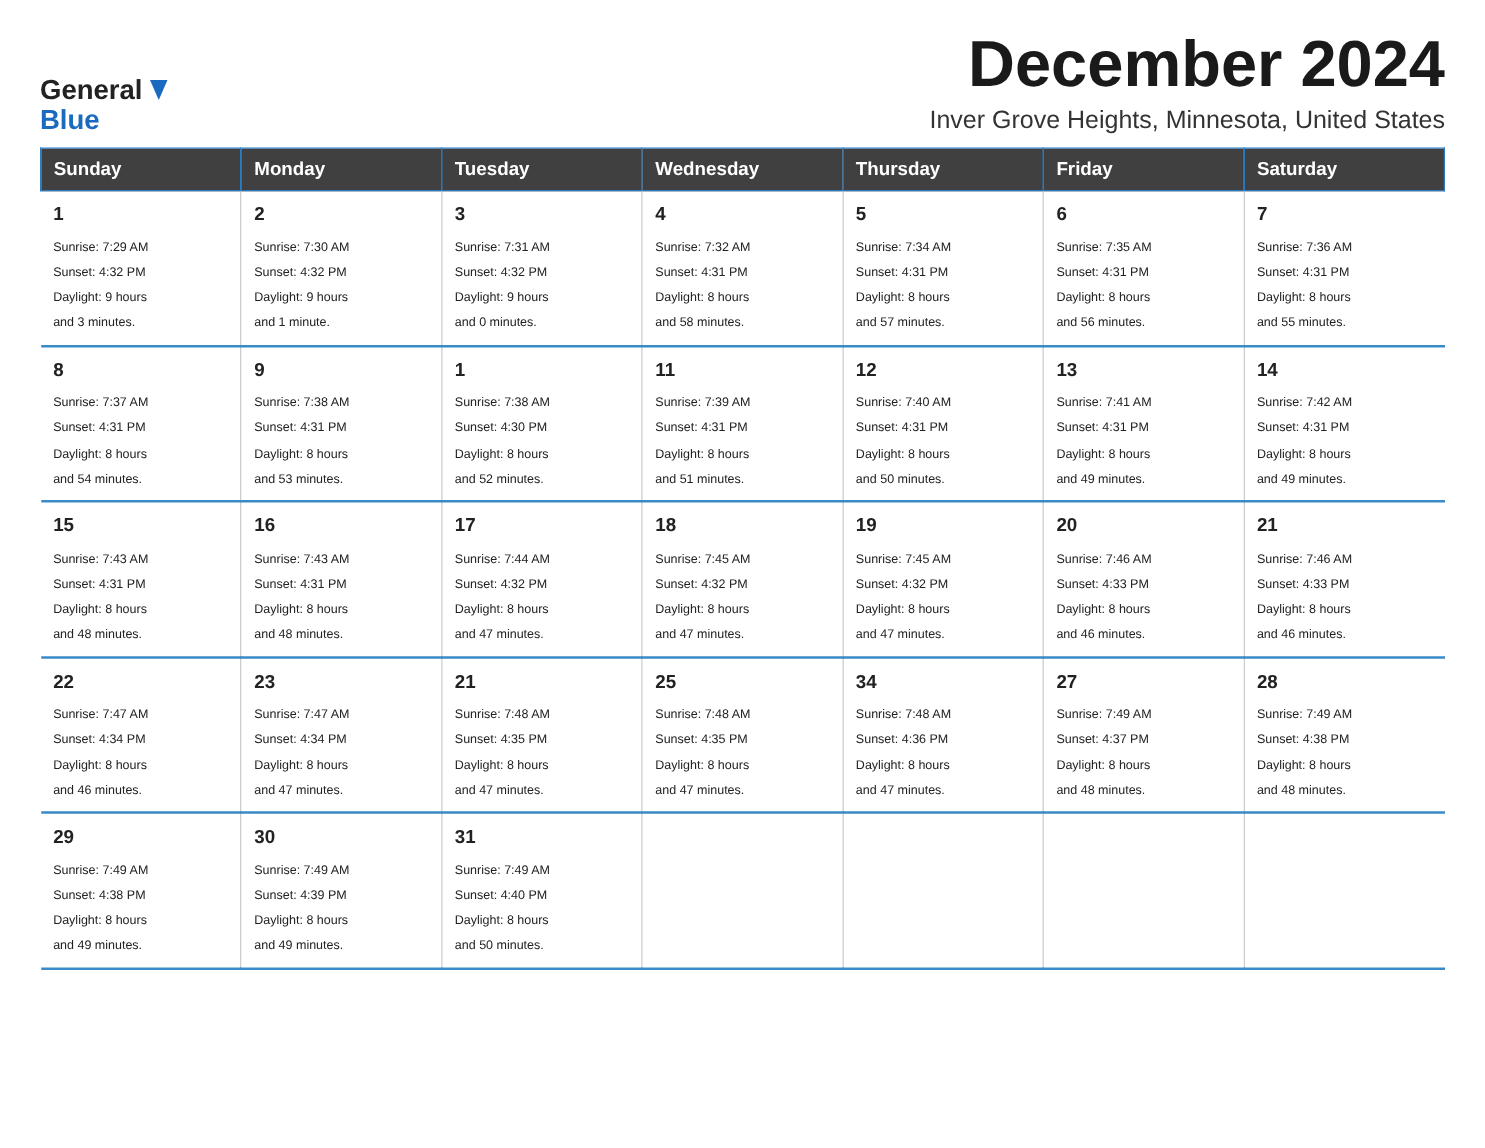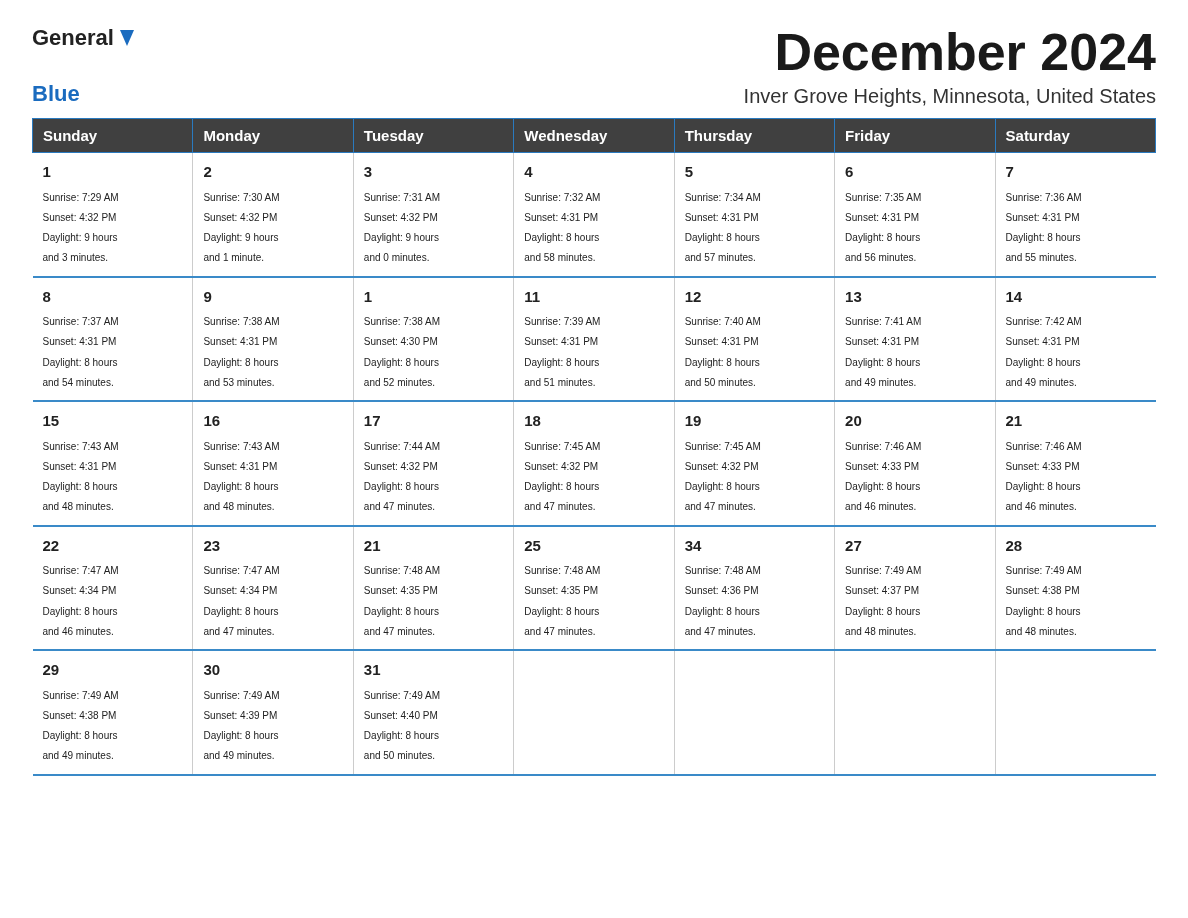--- a/index.html
+++ b/index.html
@@ -6,42 +6,41 @@
     body {
       font-family: Arial, sans-serif;
       background: #fff;
       padding: 24px 32px;
       width: 1188px;
       min-height: 918px;
     }
     .header-row {
       display: flex;
       justify-content: space-between;
-      align-items: center;
+      align-items: flex-end;
       margin-bottom: 10px;
     }
     .logo {
       display: flex;
       flex-direction: column;
       align-items: flex-start;
     }
     .logo-text-general {
       font-size: 22px;
       font-weight: bold;
       color: #222;
       line-height: 1.1;
     }
     .logo-text-blue {
       font-size: 22px;
       font-weight: bold;
       color: #1a6bbf;
       line-height: 1.1;
       display: flex;
       align-items: center;
-      margin-top: 32px;
     }
     .title-block {
       text-align: right;
     }
     .month-title {
       font-size: 52px;
       font-weight: bold;
       color: #1a1a1a;
       line-height: 1.1;
     }

